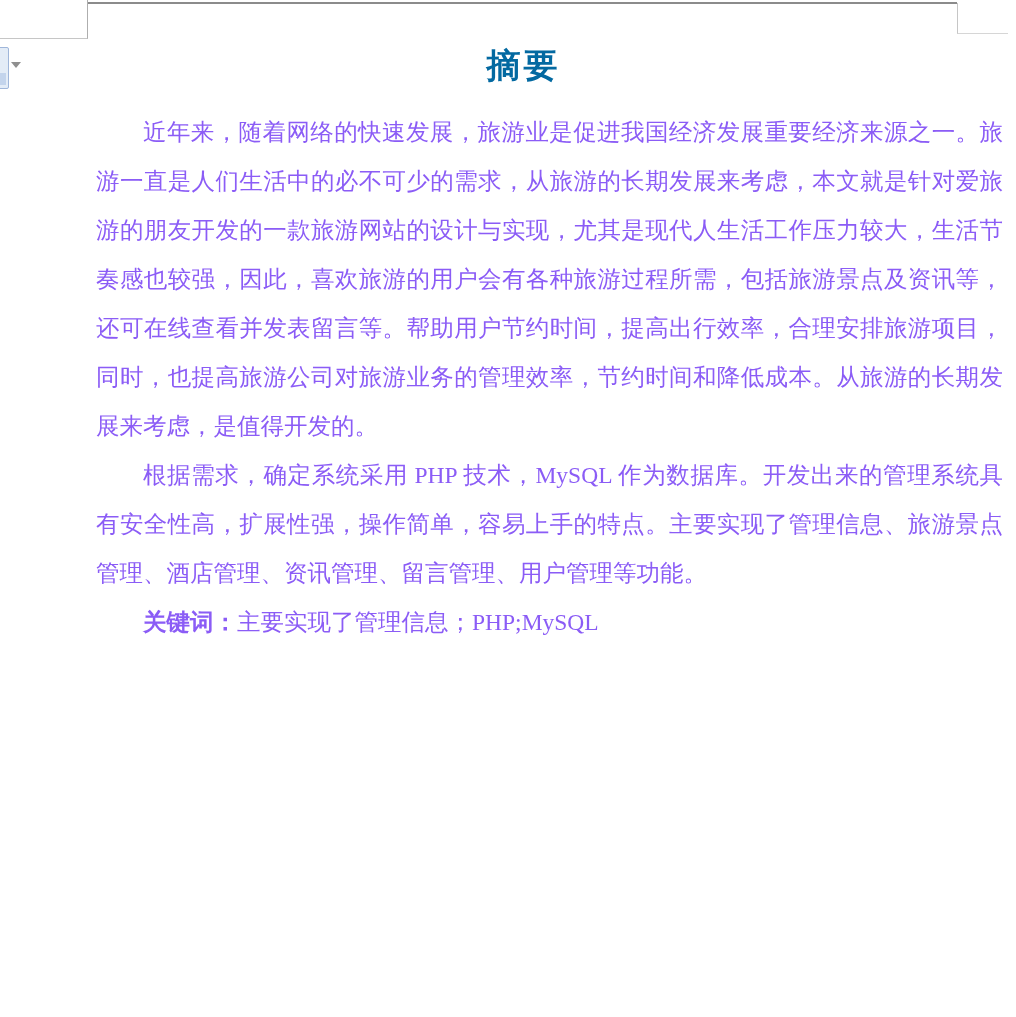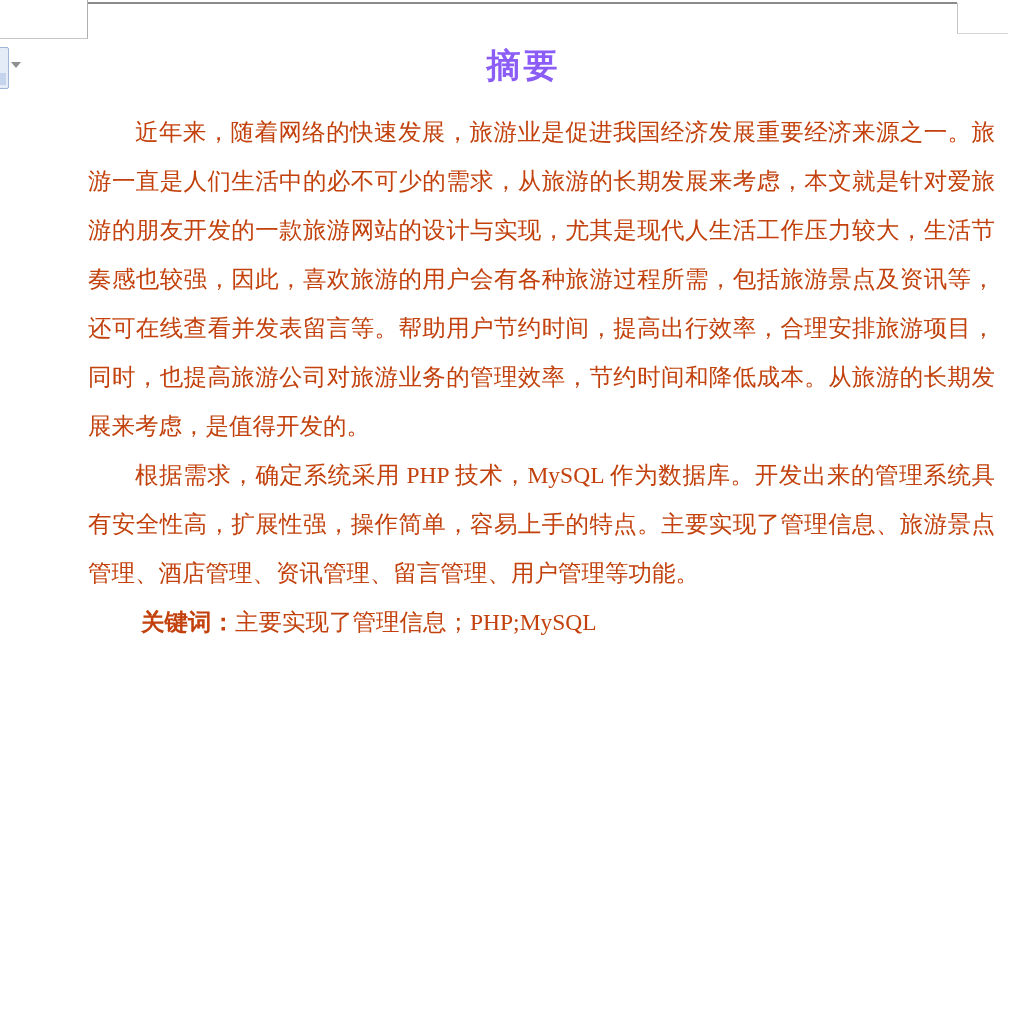--- a/index.html
+++ b/index.html
@@ -96,41 +96,40 @@
     left: 88px;
     top: 42px;
     width: 868px;
     margin: 0;
     text-align: center;
     font-size: 34px;
     line-height: 48px;
     font-weight: bold;
     letter-spacing: 3px;
     text-indent: 3px;
-    color: #8b5cf6;
+    color: #0369a1;
   }
   .bodytext {
     position: absolute;
-    left: 88px;
+    left: 96px;
     top: 108px;
     width: 907px;
     font-size: 23.5px;
     line-height: 49px;
     text-align: justify;
     text-justify: inter-character;
-    color: #c2410c;
+    color: #8b5cf6;
   }
   .bodytext p {
     margin: 0;
     padding: 0;
     text-indent: 2em;
   }
   .kw-label {
     font-weight: bold;
-    margin-left: 6px;
   }
 </style>
 </head>
 <body>
 
 <div class="screen">
 
   <div class="corner-left"></div>
 
   <div class="page-top-border"></div>

